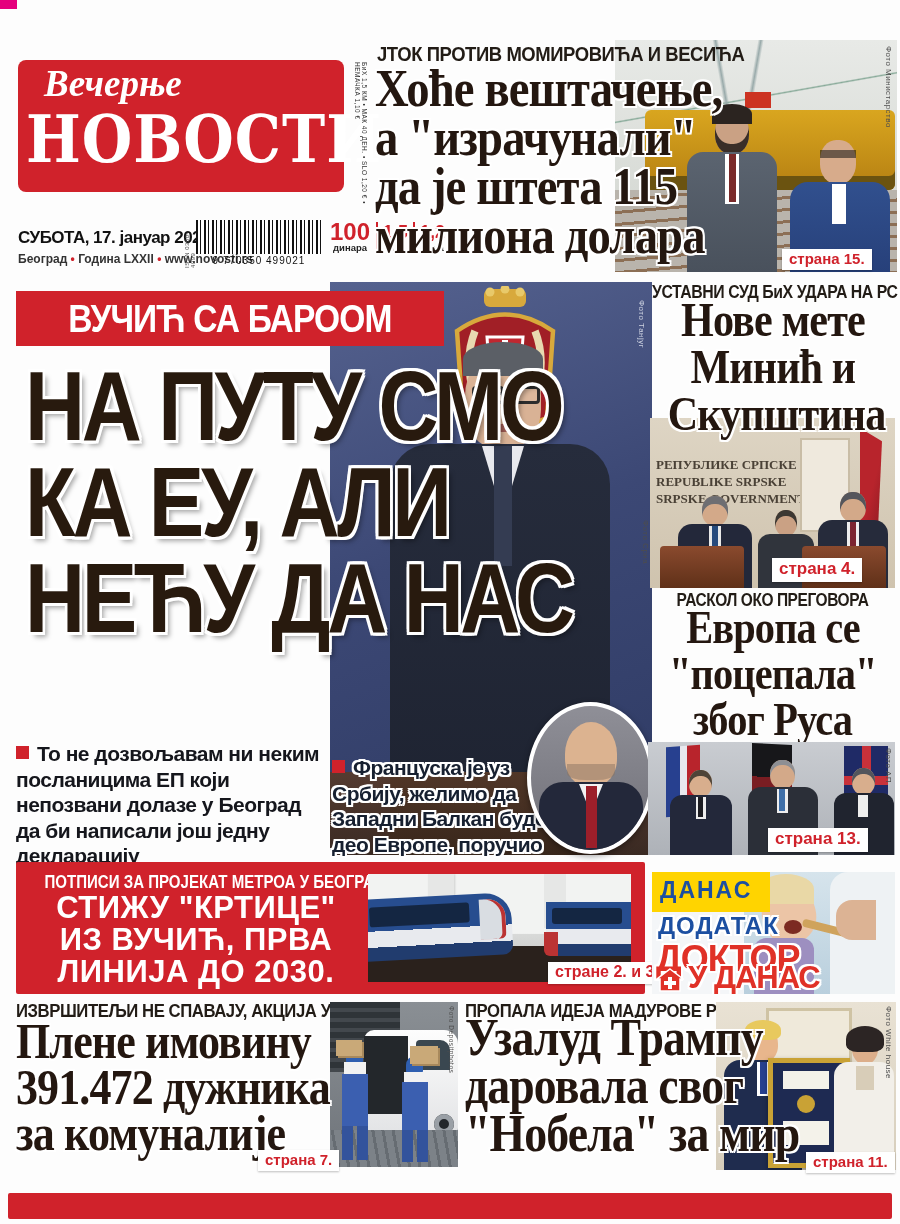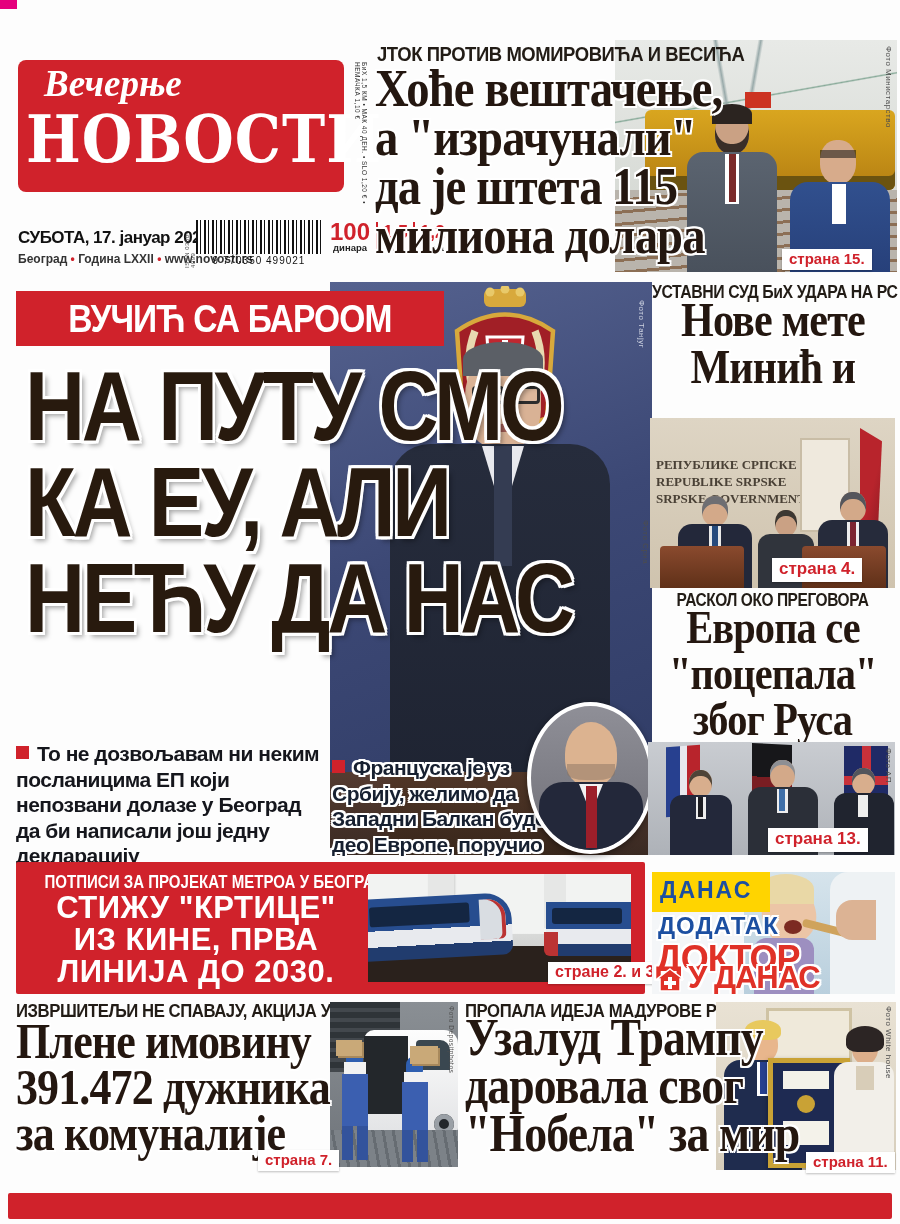--- a/index.html
+++ b/index.html
@@ -182,20 +182,21 @@
       <div class="abs" style="left:0;top:28px;width:70px;height:68px;background:#262b3b;border-radius:14px 14px 0 0;"></div>
       <div class="abs" style="left:29px;top:30px;width:12px;height:26px;background:#eee;"></div>
       <div class="abs" style="left:32px;top:30px;width:6px;height:24px;background:#7c2430;"></div>
     </div>
     <div class="abs" style="left:10px;top:128px;width:84px;height:42px;background:linear-gradient(#8a4a2e,#5f3018);border-radius:4px 4px 0 0;"></div>
     <div class="abs" style="left:152px;top:128px;width:84px;height:42px;background:linear-gradient(#8a4a2e,#5f3018);border-radius:4px 4px 0 0;"></div>
   </div>
   <div class="abs" style="left:650px;top:296px;width:245px;text-align:center;">
     <div class="serifH owhite" style="font-size:49px;line-height:47px;"><span class="condC">Нове мете</span></div>
     <div class="serifH owhite" style="font-size:49px;line-height:47px;"><span class="condC">Минић и</span></div>
+    <div class="serifH owhite" style="font-size:49px;line-height:47px;"><span class="condC">Скупштина</span></div>
   </div>
   <div class="vcred" style="left:641px;top:520px;">Фото Срна</div>
   <div class="tag" style="left:772px;top:558px;font-size:17px;">страна 4.</div>
 
   <div class="abs kicker" style="left:650px;top:590px;width:245px;text-align:center;font-size:18px;">
     <span class="condC">РАСКОЛ ОКО ПРЕГОВОРА</span>
   </div>
   <div class="abs" style="left:650px;top:604px;width:245px;text-align:center;">
     <div class="serifH" style="font-size:47px;line-height:46px;"><span class="condC">Европа се</span></div>
     <div class="serifH" style="font-size:47px;line-height:46px;"><span class="condC">"поцепала"</span></div>
@@ -229,21 +230,21 @@
   </div>
   <div class="vcred" style="left:884px;top:748px;">Фото АП</div>
   <div class="tag" style="left:768px;top:828px;font-size:17px;">страна 13.</div>
 
   <div class="abs redbox" style="left:16px;top:862px;width:629px;height:132px;border-radius:2px;">
     <div class="abs" style="left:0;top:10px;width:360px;text-align:center;color:#fff;font-weight:bold;font-size:17.5px;">
       <span class="condC">ПОТПИСИ ЗА ПРОЈЕКАТ МЕТРОА У БЕОГРАДУ</span>
     </div>
     <div class="abs" style="left:0;top:30px;width:360px;text-align:center;color:#fff;">
       <div class="sansH" style="color:#fff;font-size:31px;line-height:32px;letter-spacing:.5px;"><span>СТИЖУ "КРТИЦЕ"</span></div>
-      <div class="sansH" style="color:#fff;font-size:31px;line-height:32px;letter-spacing:.5px;"><span>ИЗ КИНЕ, ПРВА</span></div>
+      <div class="sansH" style="color:#fff;font-size:31px;line-height:32px;letter-spacing:.5px;"><span>ИЗ ВУЧИЋ, ПРВА</span></div>
       <div class="sansH" style="color:#fff;font-size:31px;line-height:32px;letter-spacing:.5px;"><span>ЛИНИЈА ДО 2030.</span></div>
     </div>
     <div class="ph" style="left:352px;top:12px;width:263px;height:108px;background:linear-gradient(#f2f3f2 55%,#d8d9d8 56%,#bfc0bf);">
       <div class="abs" style="left:60px;top:0;width:26px;height:60px;background:#e6e7e6;box-shadow:1px 0 2px rgba(0,0,0,.15);"></div>
       <div class="abs" style="left:176px;top:0;width:22px;height:54px;background:#e6e7e6;"></div>
       <div class="abs" style="left:0;top:72px;width:263px;height:36px;background:#2a211c;"></div>
       <div class="abs" style="left:-6px;top:22px;width:150px;height:62px;background:linear-gradient(#274d8f 52%,#e8eaee 52% 78%,#213c6e 78%);border-radius:0 26px 10px 0;transform:rotate(-3deg);">
         <div class="abs" style="left:8px;top:8px;width:100px;height:20px;background:rgba(15,25,40,.75);border-radius:3px;"></div>
         <div class="abs" style="right:6px;top:6px;width:26px;height:40px;background:#d9dde2;border-radius:0 18px 6px 0;box-shadow:inset -4px 0 0 #b33;"></div>
       </div>

